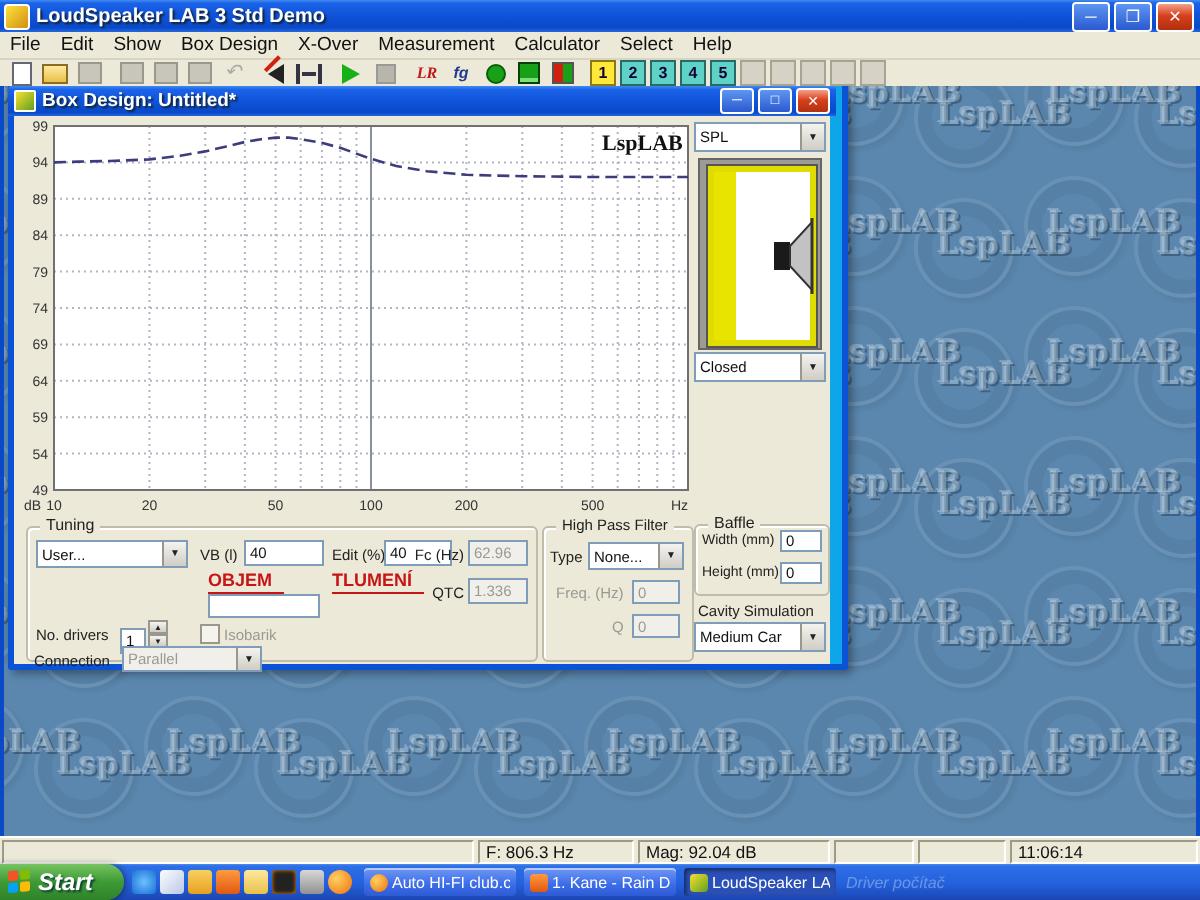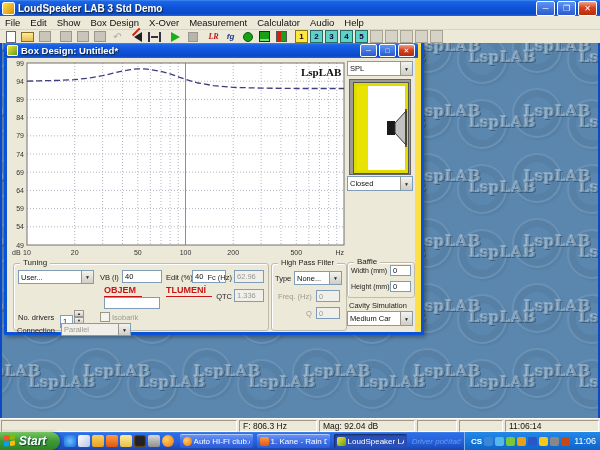--- a/index.html
+++ b/index.html
@@ -40,21 +40,21 @@
   .preset.first{background:#ffe83a;border-color:#8a7a10;}
   .preset.off{background:#d6d2c6;border-color:#a8a494;color:#d6d2c6;}
   
   .client{position:absolute;left:0;top:43px;width:596px;height:375px;background:#5b87ae;overflow:hidden;
     border-left:2px solid #0a49c8;border-right:2px solid #0a49c8;}
   .wm{position:absolute;font:bold 15px "DejaVu Serif",serif;color:rgba(195,218,236,.36);letter-spacing:.5px;white-space:nowrap;
     text-shadow:1px 1px 0 rgba(22,42,66,.40),-1px -1px 0 rgba(255,255,255,.28);}
   .ring{position:absolute;width:46px;height:46px;border-radius:50%;border:2px solid rgba(255,255,255,.09);
     box-shadow:inset 0 0 0 7px rgba(0,0,0,.05),2px 2px 2px rgba(0,0,0,.06);}
   
-  .boxwin{position:absolute;left:2px;top:0;width:414px;height:289px;background:#fde047;
+  .boxwin{position:absolute;left:2px;top:0;width:414px;height:289px;background:#0ea5e9;
     border:3px solid #0a52d6;border-top:none;border-radius:0 0 2px 2px;box-shadow:2px 2px 4px rgba(0,0,0,.35);}
   .boxtitle{position:absolute;left:-3px;top:0;width:414px;height:15px;display:flex;align-items:center;
     background:linear-gradient(180deg,#3f8bf2 0%,#1b63e8 12%,#0f54da 50%,#0a49c8 88%,#2466e0 100%);
     border-radius:2px 2px 0 0;color:#fff;padding:0 0 0 3px;box-sizing:border-box;}
   .boxtitle .ttext{font-size:9.5px;font-weight:bold;margin-left:3px;text-shadow:1px 1px 1px #123;}
   .boxicon{width:9px;height:9px;background:linear-gradient(135deg,#f8e030,#60a020);border:1px solid #fff;border-radius:1px;}
   .boxtitle .wbtn{width:15px;height:11px;font-size:7px;}
   .boxbody{position:absolute;left:0;top:15px;width:408px;height:274px;background:#ece9d8;}
   .chartsvg{position:absolute;left:4px;top:2px;}
   .brand{position:absolute;left:294px;top:8px;font:bold 11px "Liberation Serif",serif;color:#111;}
@@ -148,21 +148,21 @@
   </div>
 
   <div class="menubar">
     <span>File</span>
     <span>Edit</span>
     <span>Show</span>
     <span>Box Design</span>
     <span>X-Over</span>
     <span>Measurement</span>
     <span>Calculator</span>
-    <span>Audio</span>
+    <span>Select</span>
     <span>Help</span>
   </div>
 
   <div class="toolbar">
     <span class="tbi">
         <i class="shp-page"></i>
       </span>
     <span class="tbi">
         <i class="shp-folder"></i>
       </span>
@@ -564,29 +564,15 @@
     </div>
     <div class="taskbtn">
       <span class="tico media"></span>
       <span class="tlabel">1. Kane - Rain Down ...</span>
     </div>
     <div class="taskbtn active">
       <span class="tico lsplab"></span>
       <span class="tlabel">LoudSpeaker LAB 3 S...</span>
     </div>
     <span class="fadedtext">Driver počítač</span>
-    <div class="tray">
-      <span class="lang">CS</span>
-      <span id="trayicons" style="display:inline-flex;gap:2px;">
-          <span class="trico ic-volume"></span>
-          <span class="trico ic-network"></span>
-          <span class="trico ic-messenger"></span>
-          <span class="trico ic-antivirus"></span>
-          <span class="trico ic-bluetooth"></span>
-          <span class="trico ic-updates"></span>
-          <span class="trico ic-display"></span>
-          <span class="trico ic-power"></span>
-        </span>
-      <span class="clock">11:06</span>
-    </div>
   </div>
 
 </div>
 
 </body></html>

